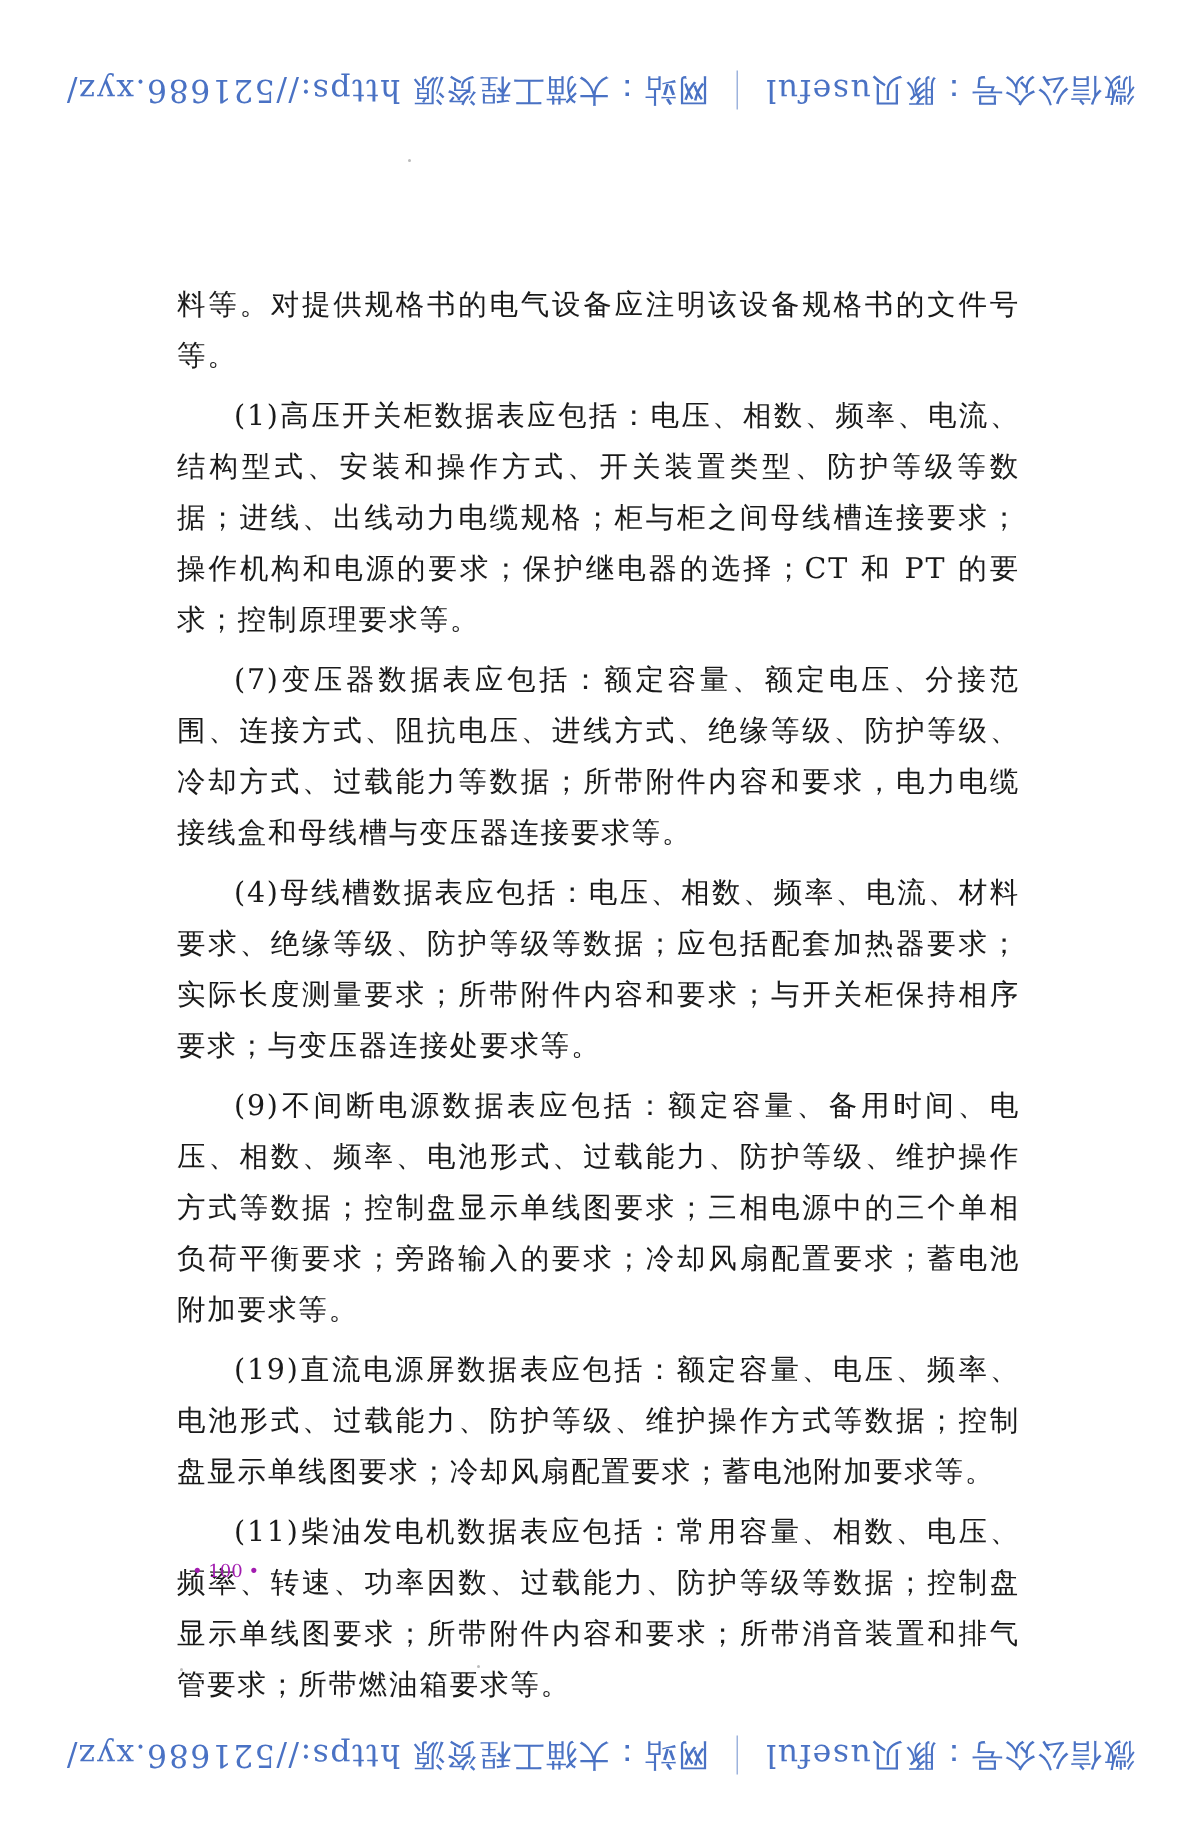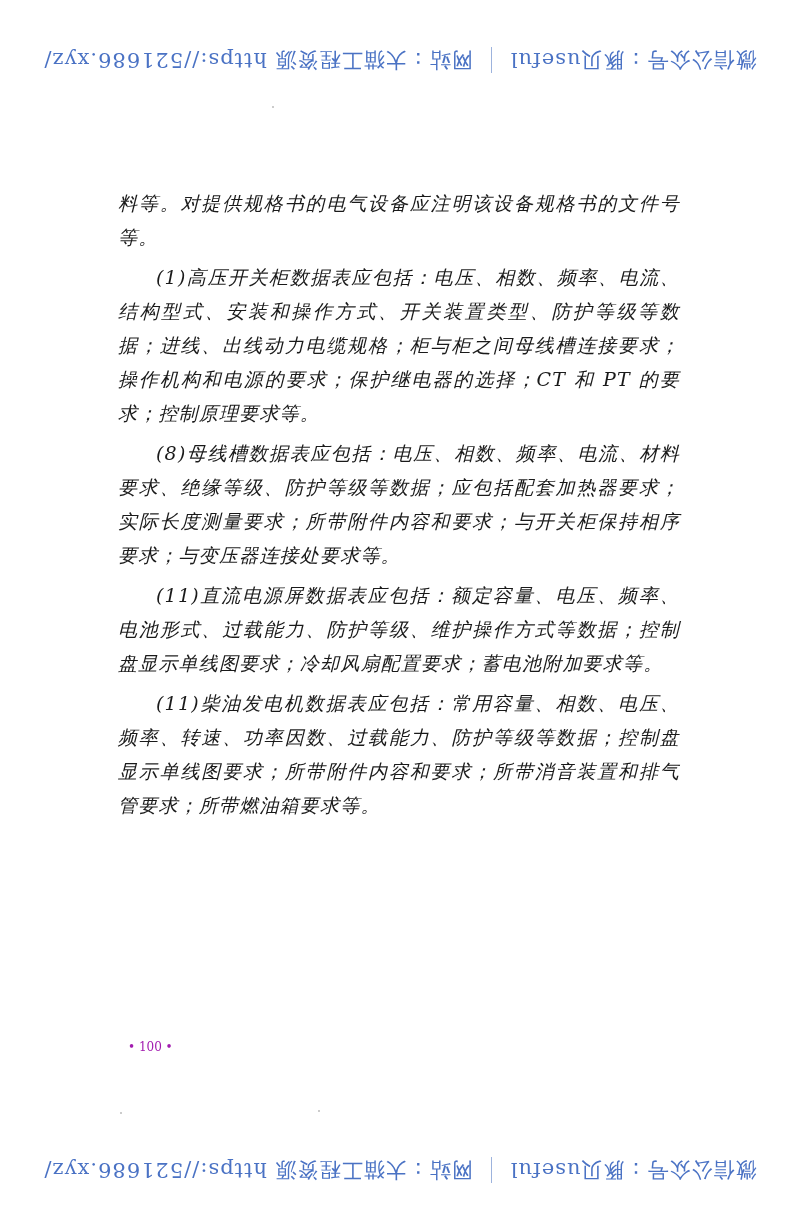--- a/index.html
+++ b/index.html
@@ -13,41 +13,43 @@
     transform: rotate(180deg);
     color: #4a72c4; font-size: 21px; letter-spacing: 1px; white-space: nowrap;
   }
   .watermark .sep { display: inline-block; width: 1px; height: 26px; background: #9db3dd; margin: 0 18px; vertical-align: middle; }
   .wm-top { top: 40px; }
   .wm-bottom { top: 1150px; }
   .content {
     position: absolute; left: 118px; top: 186px; width: 562px;
     font-size: 19px; line-height: 34px; letter-spacing: 1.2px; text-align: justify;
   }
-  .content p { margin: 0 0 6px 0; font-style: italic; }
+  .content p { margin: 0 0 6px 0; }
   .content p.indent { text-indent: 38px; }
   .page-num {
     position: absolute; left: 128px; top: 1040px; font-size: 12px; color: #a21caf;
   }
   .speck { position: absolute; width: 2px; height: 2px; background: #bbb; border-radius: 1px; }
 </style>
 </head>
 <body>
 
 <div class="watermark wm-top">
   <span>微信公众号：豚贝useful</span>
   <span class="sep"></span>
   <span>网站：大猫工程资源 https://521686.xyz/</span>
 </div>
 
 <div class="content">
   <p>料等。对提供规格书的电气设备应注明该设备规格书的文件号等。</p>
   <p class="indent">(1)高压开关柜数据表应包括：电压、相数、频率、电流、结构型式、安装和操作方式、开关装置类型、防护等级等数据；进线、出线动力电缆规格；柜与柜之间母线槽连接要求；操作机构和电源的要求；保护继电器的选择；CT 和 PT 的要求；控制原理要求等。</p>
-  <p class="indent">(8)母线槽数据表应包括：电压、相数、频率、电流、材料要求、绝缘等级、防护等级等数据；应包括配套加热器要求；实际长度测量要求；所带附件内容和要求；与开关柜保持相序要求；与变压器连接处要求等。</p>
-  <p class="indent">(11)直流电源屏数据表应包括：额定容量、电压、频率、电池形式、过载能力、防护等级、维护操作方式等数据；控制盘显示单线图要求；冷却风扇配置要求；蓄电池附加要求等。</p>
+  <p class="indent">(7)变压器数据表应包括：额定容量、额定电压、分接范围、连接方式、阻抗电压、进线方式、绝缘等级、防护等级、冷却方式、过载能力等数据；所带附件内容和要求，电力电缆接线盒和母线槽与变压器连接要求等。</p>
+  <p class="indent">(4)母线槽数据表应包括：电压、相数、频率、电流、材料要求、绝缘等级、防护等级等数据；应包括配套加热器要求；实际长度测量要求；所带附件内容和要求；与开关柜保持相序要求；与变压器连接处要求等。</p>
+  <p class="indent">(9)不间断电源数据表应包括：额定容量、备用时间、电压、相数、频率、电池形式、过载能力、防护等级、维护操作方式等数据；控制盘显示单线图要求；三相电源中的三个单相负荷平衡要求；旁路输入的要求；冷却风扇配置要求；蓄电池附加要求等。</p>
+  <p class="indent">(19)直流电源屏数据表应包括：额定容量、电压、频率、电池形式、过载能力、防护等级、维护操作方式等数据；控制盘显示单线图要求；冷却风扇配置要求；蓄电池附加要求等。</p>
   <p class="indent">(11)柴油发电机数据表应包括：常用容量、相数、电压、频率、转速、功率因数、过载能力、防护等级等数据；控制盘显示单线图要求；所带附件内容和要求；所带消音装置和排气管要求；所带燃油箱要求等。</p>
 </div>
 
 <div class="page-num">• 100 •</div>
 
 <div class="speck" style="left:272px;top:106px"></div>
 <div class="speck" style="left:318px;top:1110px"></div>
 <div class="speck" style="left:120px;top:1112px"></div>
 
 <div class="watermark wm-bottom">

